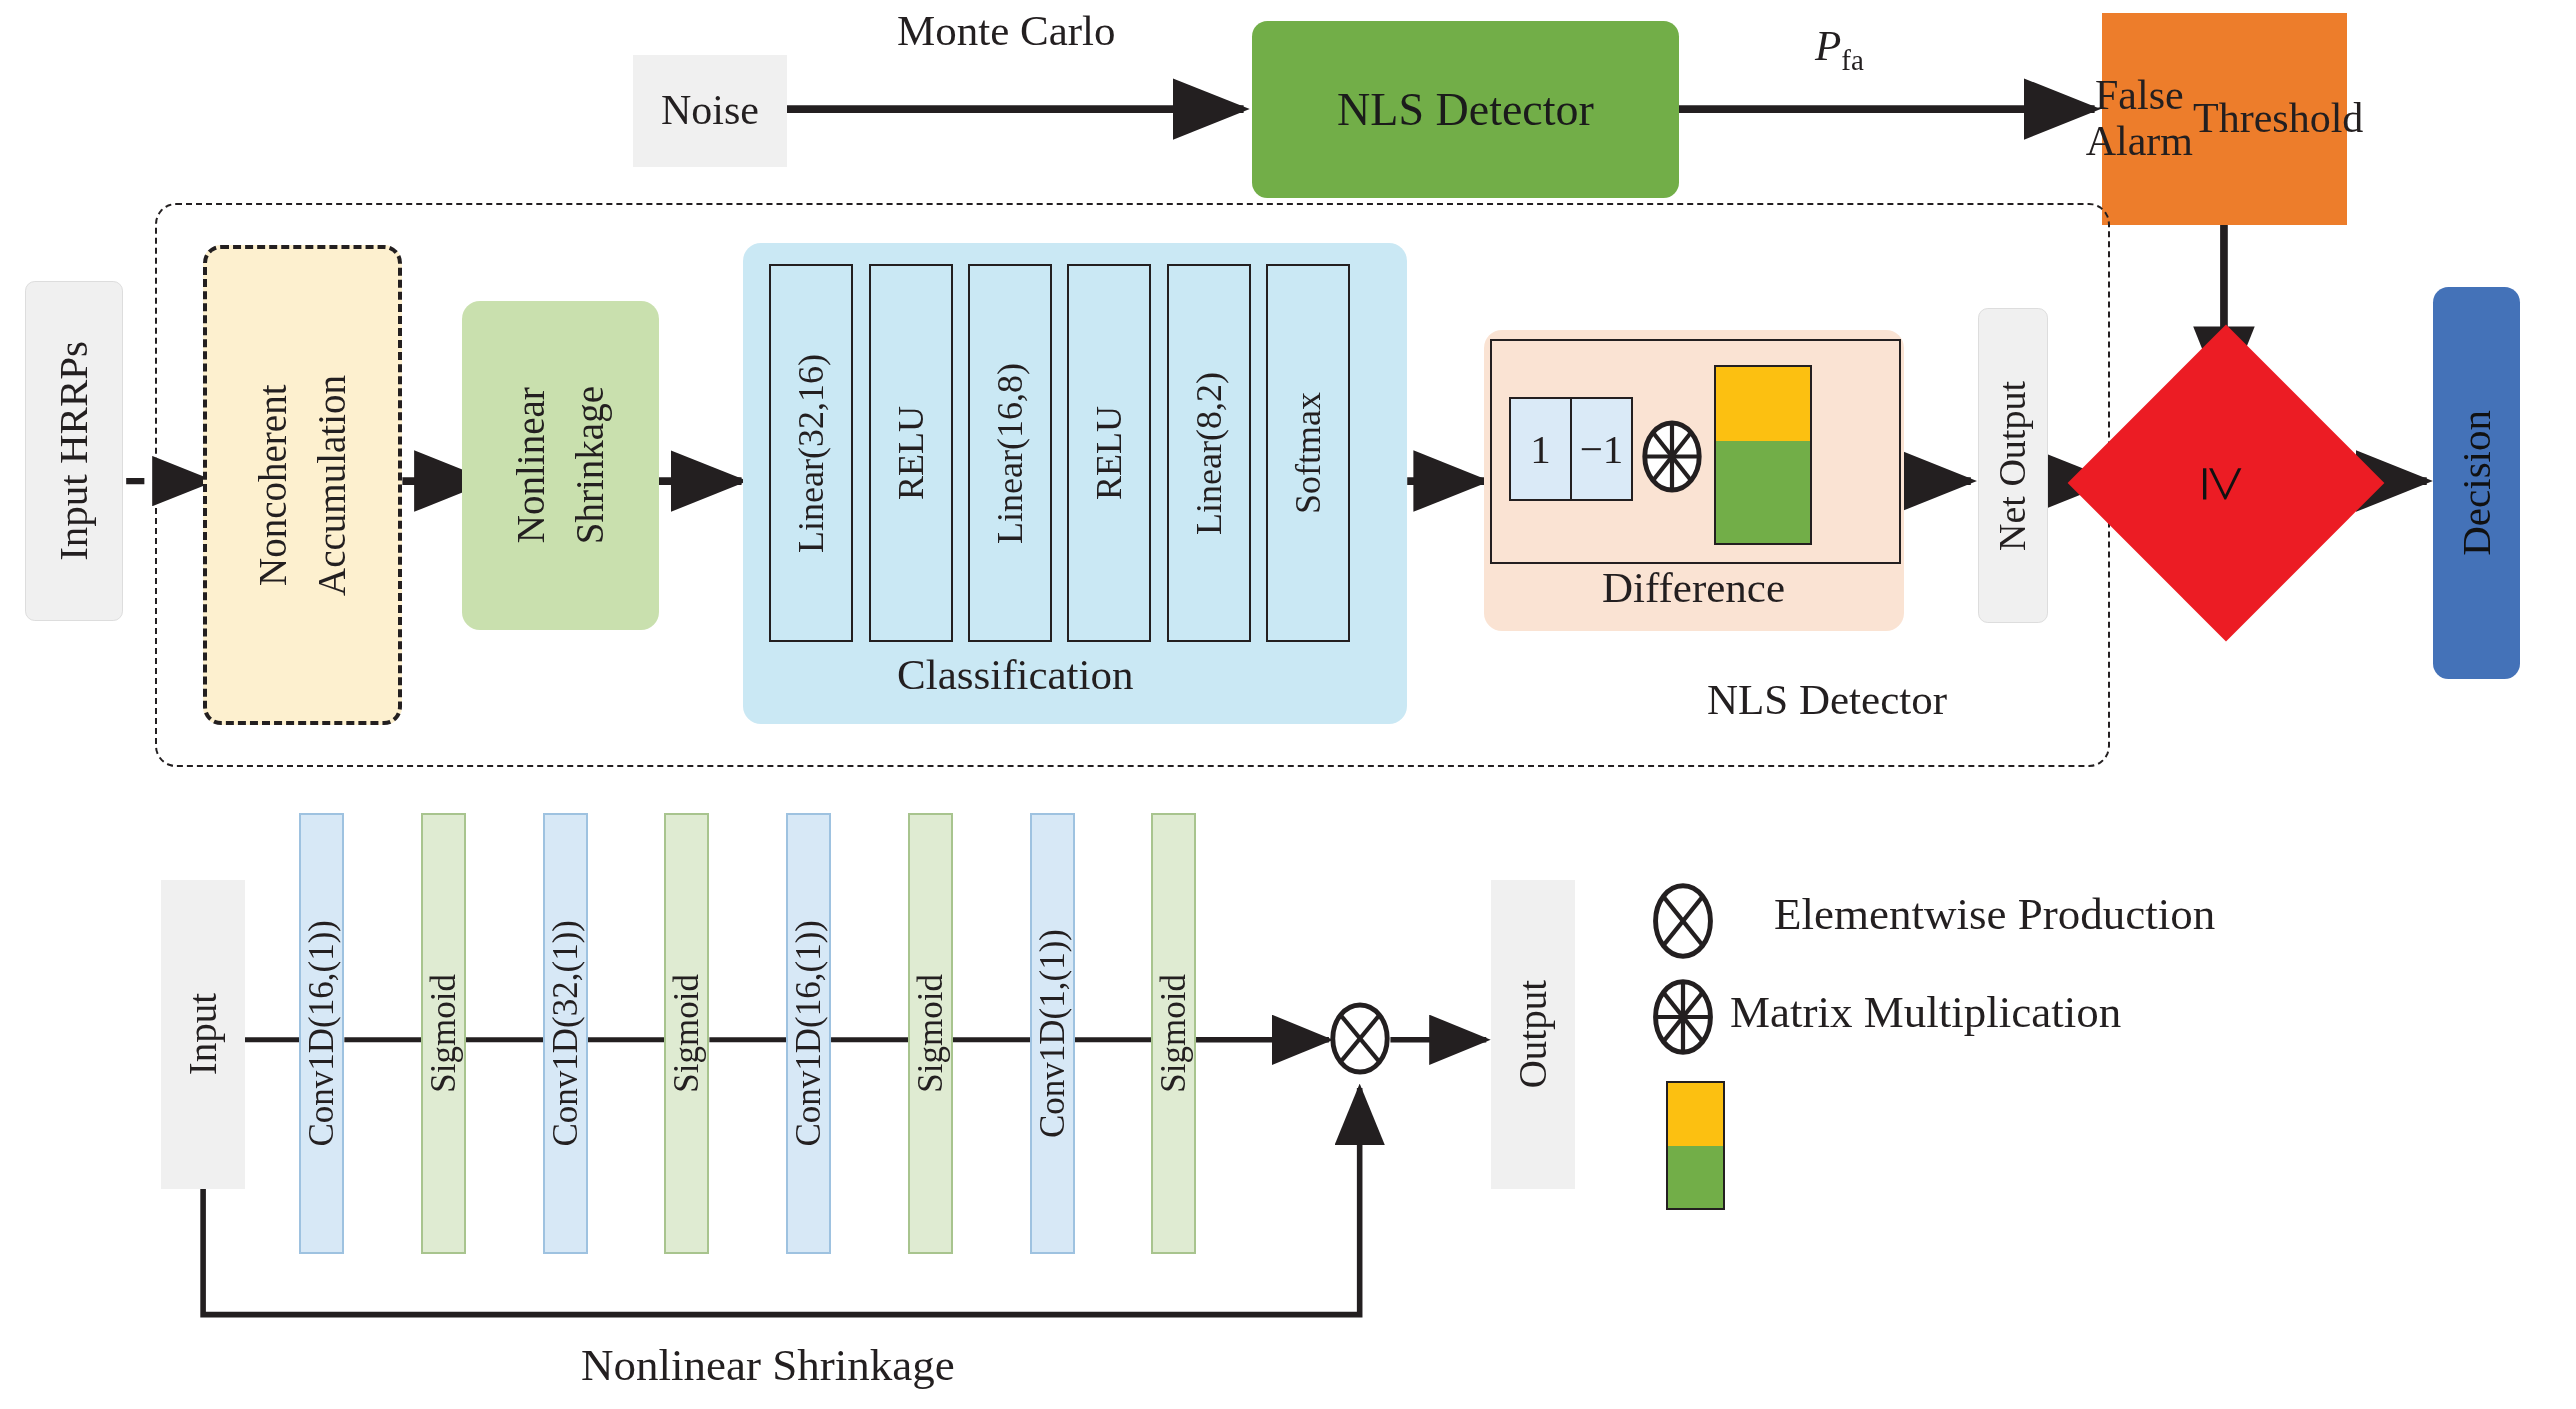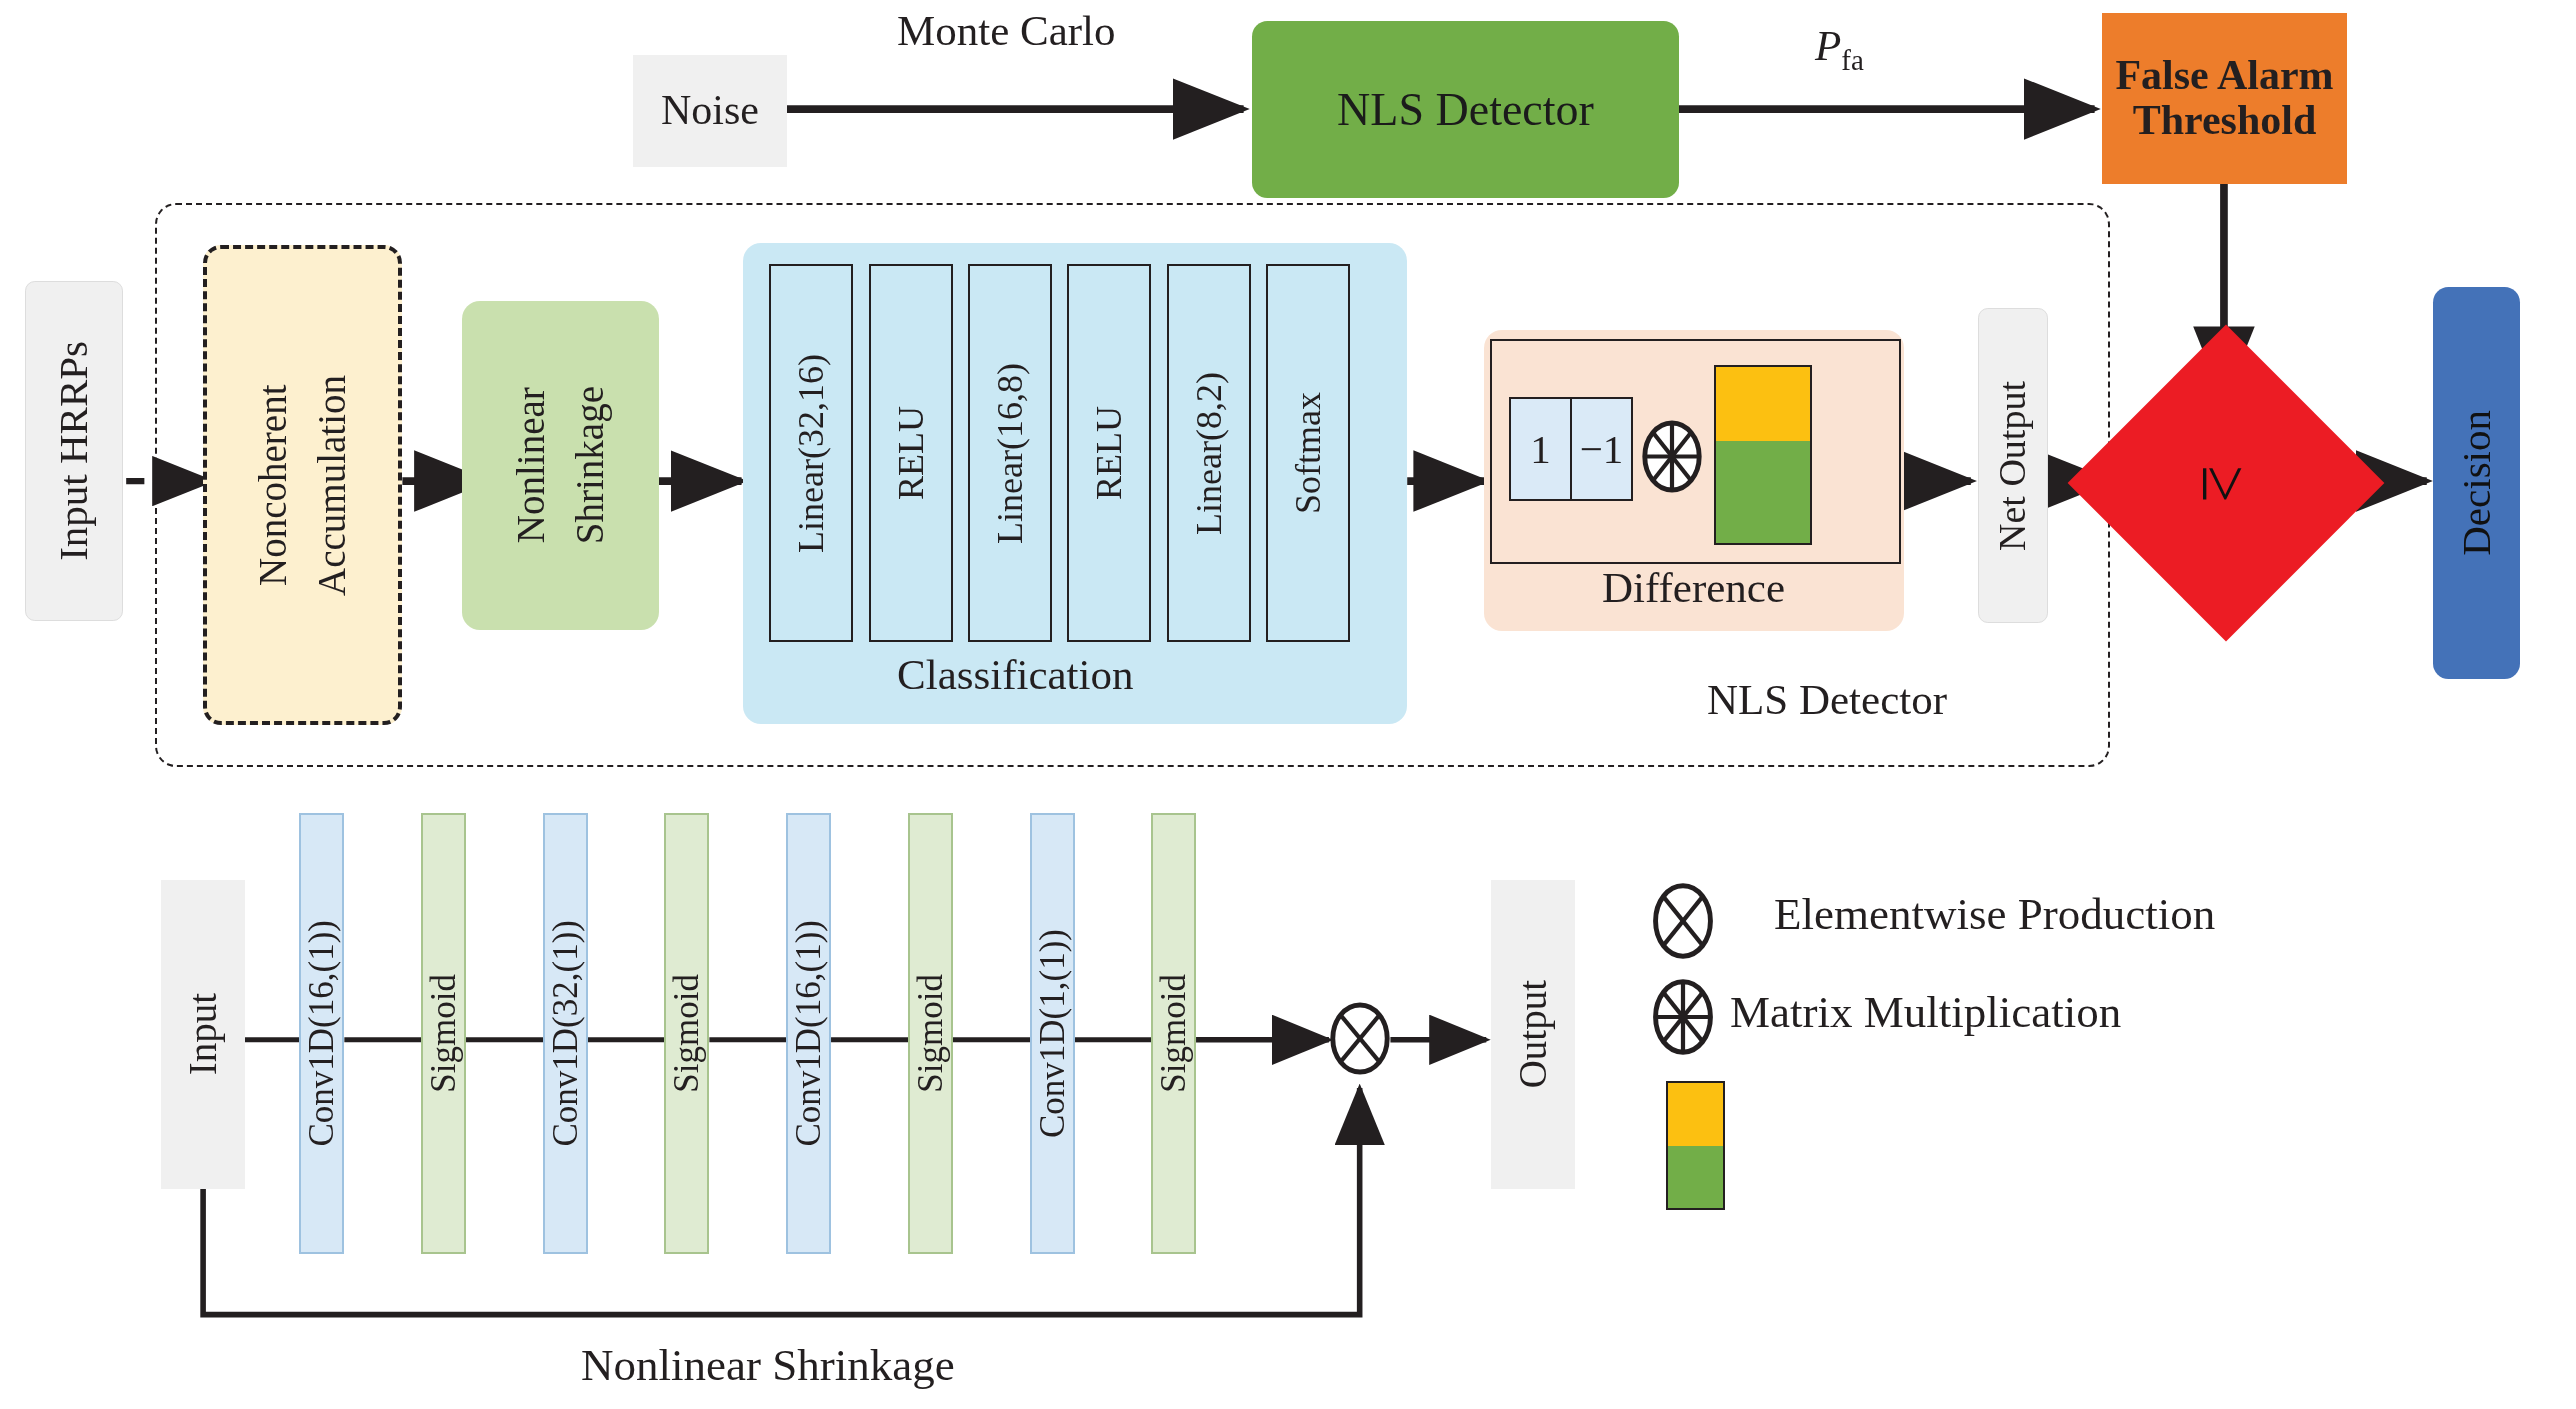--- a/index.html
+++ b/index.html
@@ -116,21 +116,21 @@
   <div class="lbl" style="left:897px;top:5.6px;font-size:43px;">Monte Carlo</div>
 
   <div class="box green-solid" style="left:1252px;top:21px;width:427px;height:177px;">
     <span style="font-size:46px;color:#1b1b1b;">NLS Detector</span>
   </div>
 
   <div class="lbl" style="left:1815px;top:21px;font-size:43px;">
     <i style="font-family:'Liberation Serif','DejaVu Serif',serif;">P</i><sub style="font-size:29px;font-style:normal;">fa</sub>
   </div>
 
-  <div class="box orange-solid" style="left:2102px;top:12.6px;width:245px;height:171px;flex-direction:column;font-weight:bold;">
+  <div class="box orange-solid" style="left:2102px;top:12.6px;width:245px;height:212px;flex-direction:row;">
     <span style="font-size:42px;">False Alarm</span>
     <span style="font-size:42px;">Threshold</span>
   </div>
 
   <div class="dashed-region" style="position:absolute;left:155px;top:203px;width:1951px;height:560px;"></div>
   <div class="lbl" style="left:1707px;top:675px;font-size:43px;">NLS Detector</div>
 
   <div class="box grey-box" style="left:24.5px;top:281px;width:98px;height:340px;">
     <span class="vtext" style="font-size:41px;">Input HRRPs</span>
   </div>

